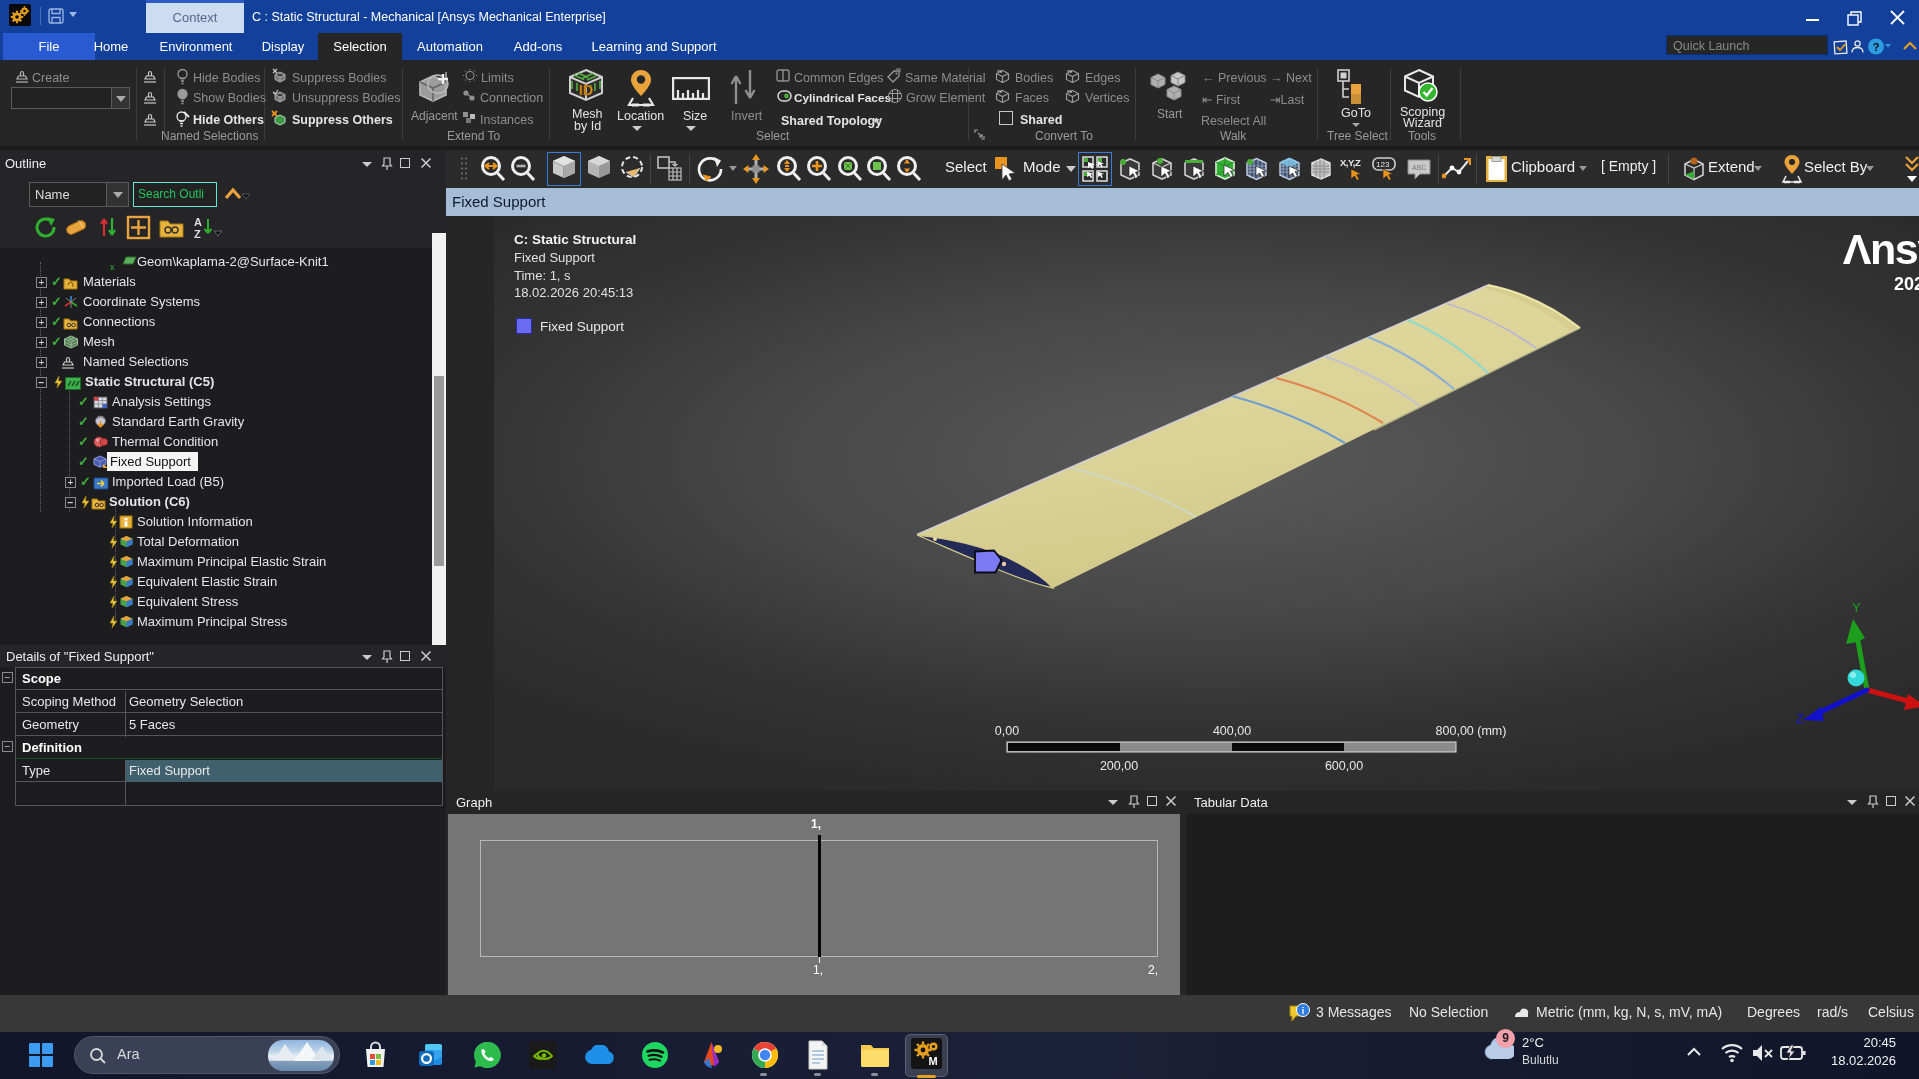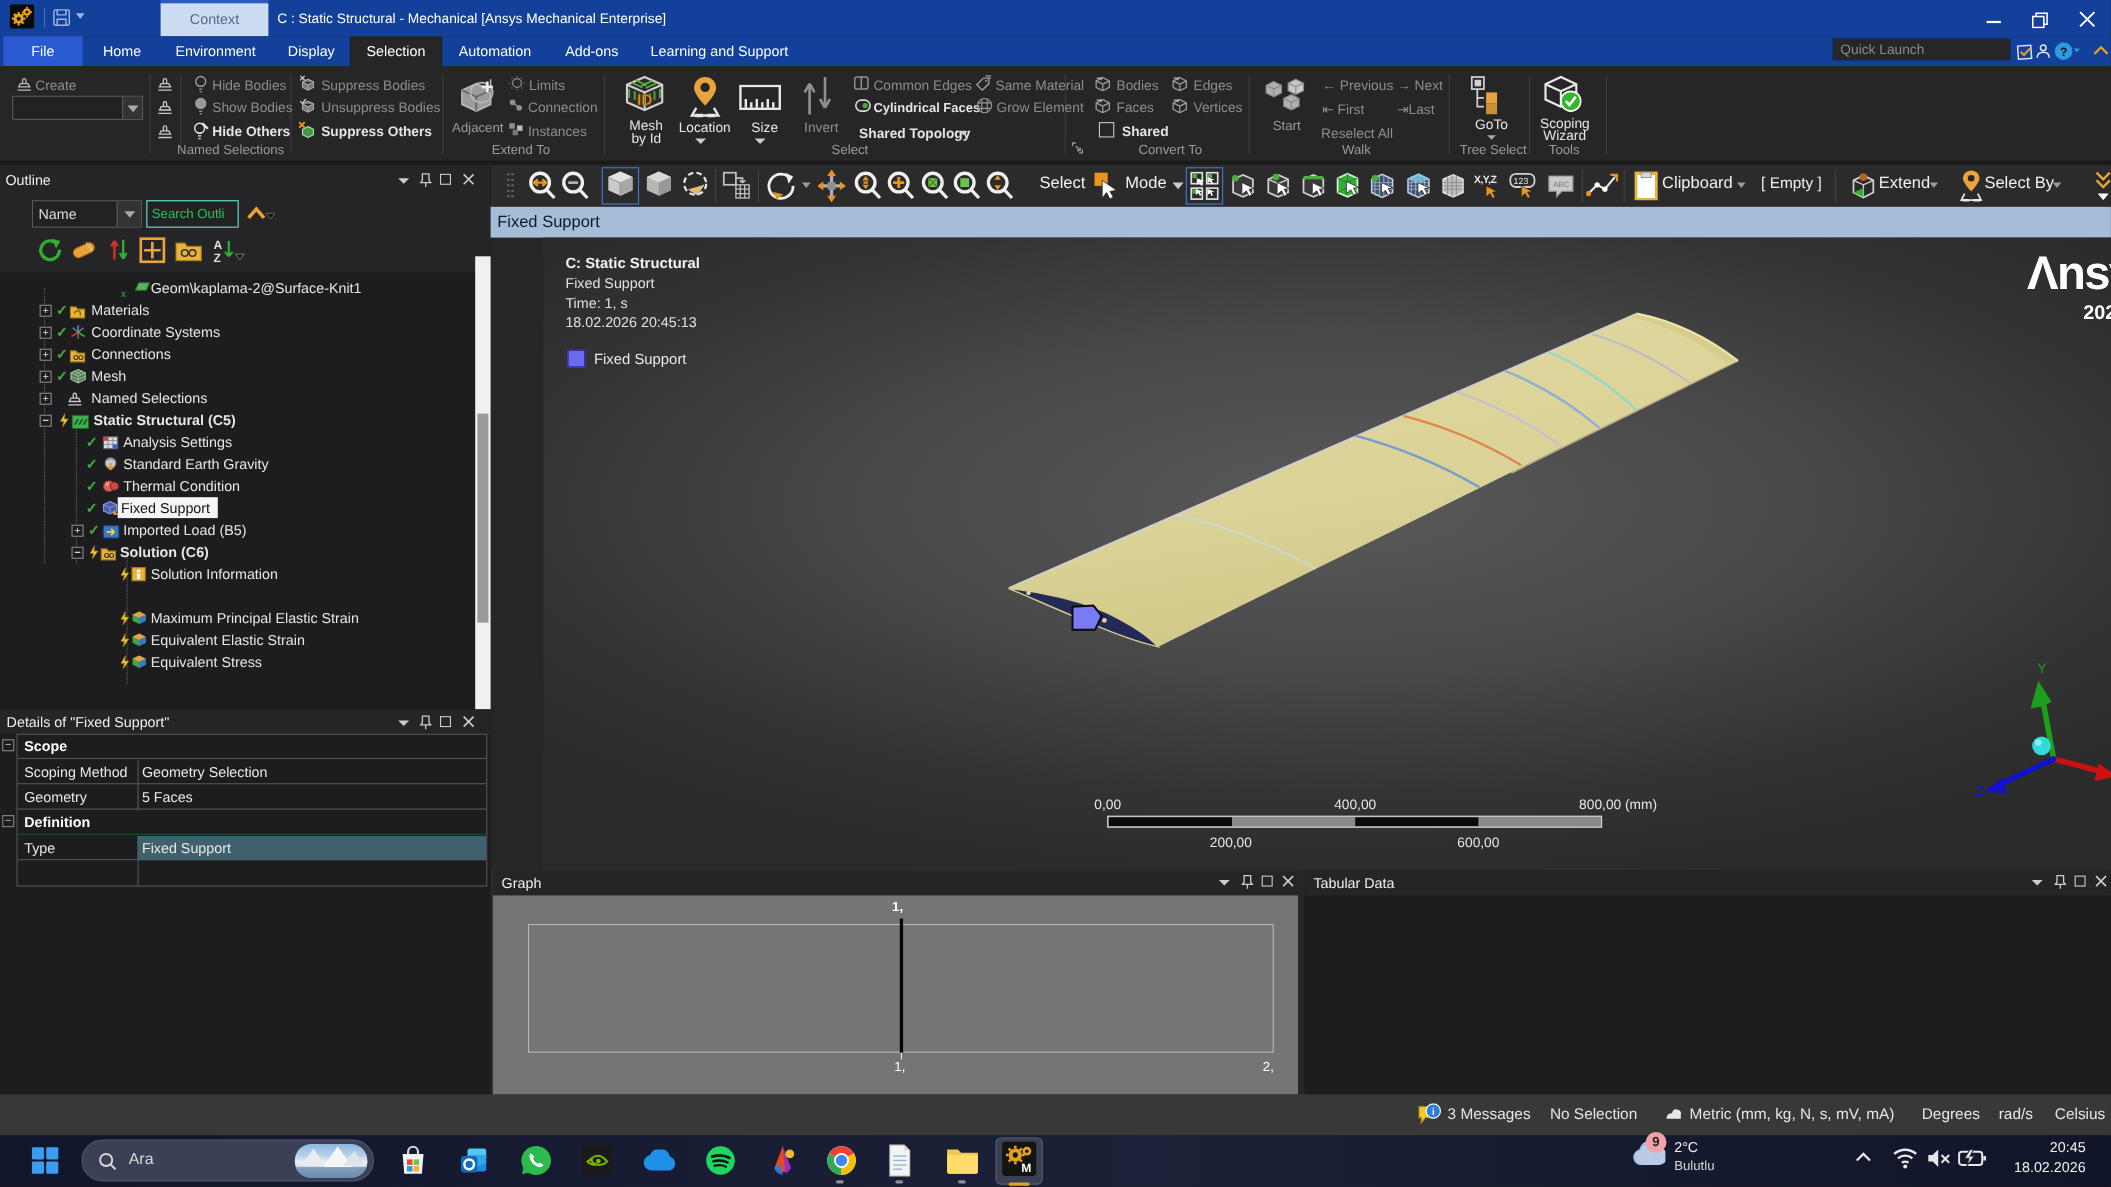--- a/index.html
+++ b/index.html
@@ -89,21 +89,21 @@
         </g>
       </svg>
     <svg class="abs" style="left:1889px;top:9px" width="17" height="17" viewBox="0 0 17 17">
         <g stroke="#fff" stroke-width="1.8">
           <line x1="2" y1="2" x2="15" y2="15"></line>
           <line x1="15" y1="2" x2="2" y2="15"></line>
         </g>
       </svg>
   </div>
   <div id="menubar" class="abs">
-    <div class="mtab" style="left:3px;width:72px;background:#2a5ad1">File</div>
+    <div class="mtab" style="left:3px;width:92px;background:#2a5ad1">File</div>
     <div class="mtab" style="left:78px;width:66px">Home</div>
     <div class="mtab" style="left:152px;width:88px">Environment</div>
     <div class="mtab" style="left:252px;width:62px">Display</div>
     <div class="mtab" style="left:318px;width:84px;background:#262626;height:27px">Selection</div>
     <div class="mtab" style="left:408px;width:84px">Automation</div>
     <div class="mtab" style="left:500px;width:76px">Add-ons</div>
     <div class="mtab" style="left:584px;width:140px">Learning and Support</div>
     <div class="abs" style="left:1666px;top:2px;width:162px;height:20px;background:#262626;border:1px solid #0c2f6e"><span style="color:#8a8a8a;font-size:12.5px;margin-left:6px;line-height:18px;display:inline-block">Quick Launch</span></div>
     <svg class="abs" style="left:1833px;top:6px" width="17" height="16" viewBox="0 0 17 16">
         <rect x="1.5" y="2.5" width="12" height="12" fill="none" stroke="#e8e8e8" stroke-width="1.3" transform="rotate(-4 7 8)"></rect>
@@ -785,52 +785,74 @@
         <span class="abs" style="left:108px;top:3px"><svg width="10" height="14" viewBox="0 0 10 14">
             <path d="M6 1 L2 8 h3 L4 13 L9 6 H5.5 z" fill="#e8c83c" stroke="#a8880a" stroke-width="0.6"></path>
           </svg></span>
         <span class="abs" style="left:119px;top:3px"><svg width="14" height="14" viewBox="0 0 14 14">
             <rect x="1" y="1" width="12" height="12" fill="#e8b33c" stroke="#a87a10"></rect>
             <rect x="5.5" y="3" width="3" height="2.4" fill="#fff"></rect>
             <rect x="5.5" y="6.5" width="3" height="5" fill="#fff"></rect>
           </svg></span>
         <span class="abs" style="left:137px">Solution Information</span>
       </div>
-    <div class="trow" style="top:422px">
+    <div class="trow" style="top:382px">
         <span class="abs" style="left:108px;top:3px"><svg width="10" height="14" viewBox="0 0 10 14">
             <path d="M6 1 L2 8 h3 L4 13 L9 6 H5.5 z" fill="#e8c83c" stroke="#a8880a" stroke-width="0.6"></path>
           </svg></span>
         <span class="abs" style="left:119px;top:3px"><svg width="15" height="14" viewBox="0 0 15 14">
             <path d="M7.5 1 l6 2.8 v5.6 l-6 2.8 l-6-2.8 V3.8 z" fill="#48a048"></path>
             <path d="M1.5 3.8 L7.5 6.6 l6-2.8 L7.5 1 z" fill="#e8a33c"></path>
             <path d="M7.5 6.6 l6-2.8 v5.6 l-6 2.8 z" fill="#3c78c8"></path>
           </svg></span>
-        <span class="abs" style="left:137px">Equivalent Elastic Strain</span>
-      </div>
-    <div class="trow" style="top:402px">
+        <span class="abs" style="left:137px">Total Deformation</span>
+      </div>
+    <div class="trow" style="top:422px">
         <span class="abs" style="left:108px;top:3px"><svg width="10" height="14" viewBox="0 0 10 14">
             <path d="M6 1 L2 8 h3 L4 13 L9 6 H5.5 z" fill="#e8c83c" stroke="#a8880a" stroke-width="0.6"></path>
           </svg></span>
         <span class="abs" style="left:119px;top:3px"><svg width="15" height="14" viewBox="0 0 15 14">
             <path d="M7.5 1 l6 2.8 v5.6 l-6 2.8 l-6-2.8 V3.8 z" fill="#48a048"></path>
             <path d="M1.5 3.8 L7.5 6.6 l6-2.8 L7.5 1 z" fill="#e8a33c"></path>
             <path d="M7.5 6.6 l6-2.8 v5.6 l-6 2.8 z" fill="#3c78c8"></path>
           </svg></span>
-        <span class="abs" style="left:137px">Maximum Principal Elastic Strain</span>
-      </div>
-    <div class="trow" style="top:442px">
+        <span class="abs" style="left:137px">Equivalent Elastic Strain</span>
+      </div>
+    <div class="trow" style="top:402px">
         <span class="abs" style="left:108px;top:3px"><svg width="10" height="14" viewBox="0 0 10 14">
             <path d="M6 1 L2 8 h3 L4 13 L9 6 H5.5 z" fill="#e8c83c" stroke="#a8880a" stroke-width="0.6"></path>
           </svg></span>
         <span class="abs" style="left:119px;top:3px"><svg width="15" height="14" viewBox="0 0 15 14">
             <path d="M7.5 1 l6 2.8 v5.6 l-6 2.8 l-6-2.8 V3.8 z" fill="#48a048"></path>
             <path d="M1.5 3.8 L7.5 6.6 l6-2.8 L7.5 1 z" fill="#e8a33c"></path>
             <path d="M7.5 6.6 l6-2.8 v5.6 l-6 2.8 z" fill="#3c78c8"></path>
           </svg></span>
+        <span class="abs" style="left:137px">Maximum Principal Elastic Strain</span>
+      </div>
+    <div class="trow" style="top:442px">
+        <span class="abs" style="left:108px;top:3px"><svg width="10" height="14" viewBox="0 0 10 14">
+            <path d="M6 1 L2 8 h3 L4 13 L9 6 H5.5 z" fill="#e8c83c" stroke="#a8880a" stroke-width="0.6"></path>
+          </svg></span>
+        <span class="abs" style="left:119px;top:3px"><svg width="15" height="14" viewBox="0 0 15 14">
+            <path d="M7.5 1 l6 2.8 v5.6 l-6 2.8 l-6-2.8 V3.8 z" fill="#48a048"></path>
+            <path d="M1.5 3.8 L7.5 6.6 l6-2.8 L7.5 1 z" fill="#e8a33c"></path>
+            <path d="M7.5 6.6 l6-2.8 v5.6 l-6 2.8 z" fill="#3c78c8"></path>
+          </svg></span>
         <span class="abs" style="left:137px">Equivalent Stress</span>
+      </div>
+    <div class="trow" style="top:462px">
+        <span class="abs" style="left:108px;top:3px"><svg width="10" height="14" viewBox="0 0 10 14">
+            <path d="M6 1 L2 8 h3 L4 13 L9 6 H5.5 z" fill="#e8c83c" stroke="#a8880a" stroke-width="0.6"></path>
+          </svg></span>
+        <span class="abs" style="left:119px;top:3px"><svg width="15" height="14" viewBox="0 0 15 14">
+            <path d="M7.5 1 l6 2.8 v5.6 l-6 2.8 l-6-2.8 V3.8 z" fill="#48a048"></path>
+            <path d="M1.5 3.8 L7.5 6.6 l6-2.8 L7.5 1 z" fill="#e8a33c"></path>
+            <path d="M7.5 6.6 l6-2.8 v5.6 l-6 2.8 z" fill="#3c78c8"></path>
+          </svg></span>
+        <span class="abs" style="left:137px">Maximum Principal Stress</span>
       </div>
     <div class="abs" style="left:432px;top:83px;width:14px;height:412px;background:#f1f1f1"></div>
     <div class="abs" style="left:434px;top:226px;width:10px;height:190px;background:#9a9a9a"></div>
   </div>
   <div id="details" class="abs">
     <div class="abs" style="left:0;top:0;width:446px;height:22px;background:#252528"></div>
     <div class="abs" style="left:6px;top:4px;color:#eee;font-size:13px">Details of "Fixed Support"</div>
     <div class="abs" style="left:362px;top:10px;width:0;height:0;border-left:5px solid transparent;border-right:5px solid transparent;border-top:5px solid #ccc"></div>
     <svg class="abs" style="left:381px;top:5px" width="12" height="14" viewBox="0 0 12 14">
         <path d="M3 1 h6 v6 l1.5 2 h-9 L3 7 z M6 9 v4" stroke="#ccc" stroke-width="1.2" fill="none"></path>

